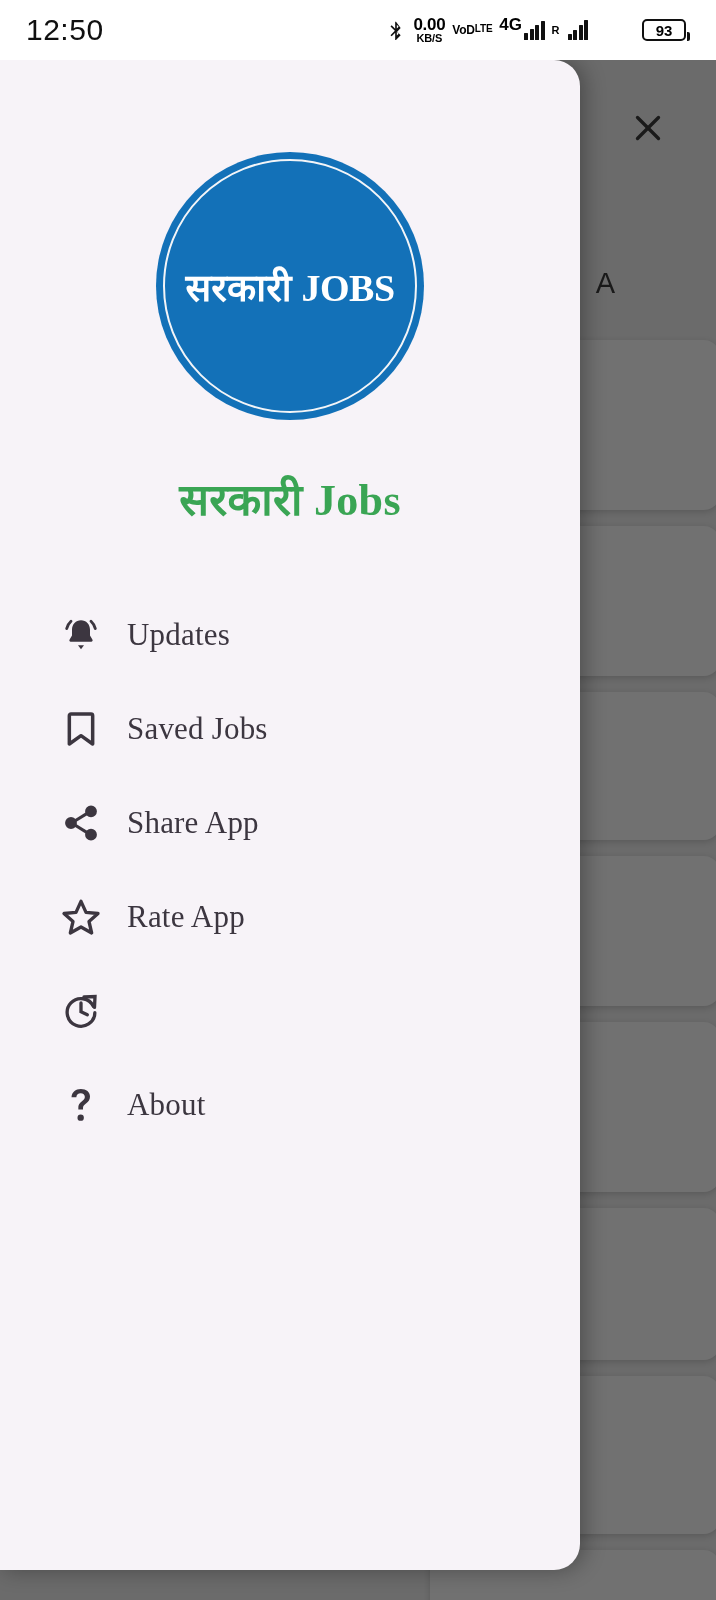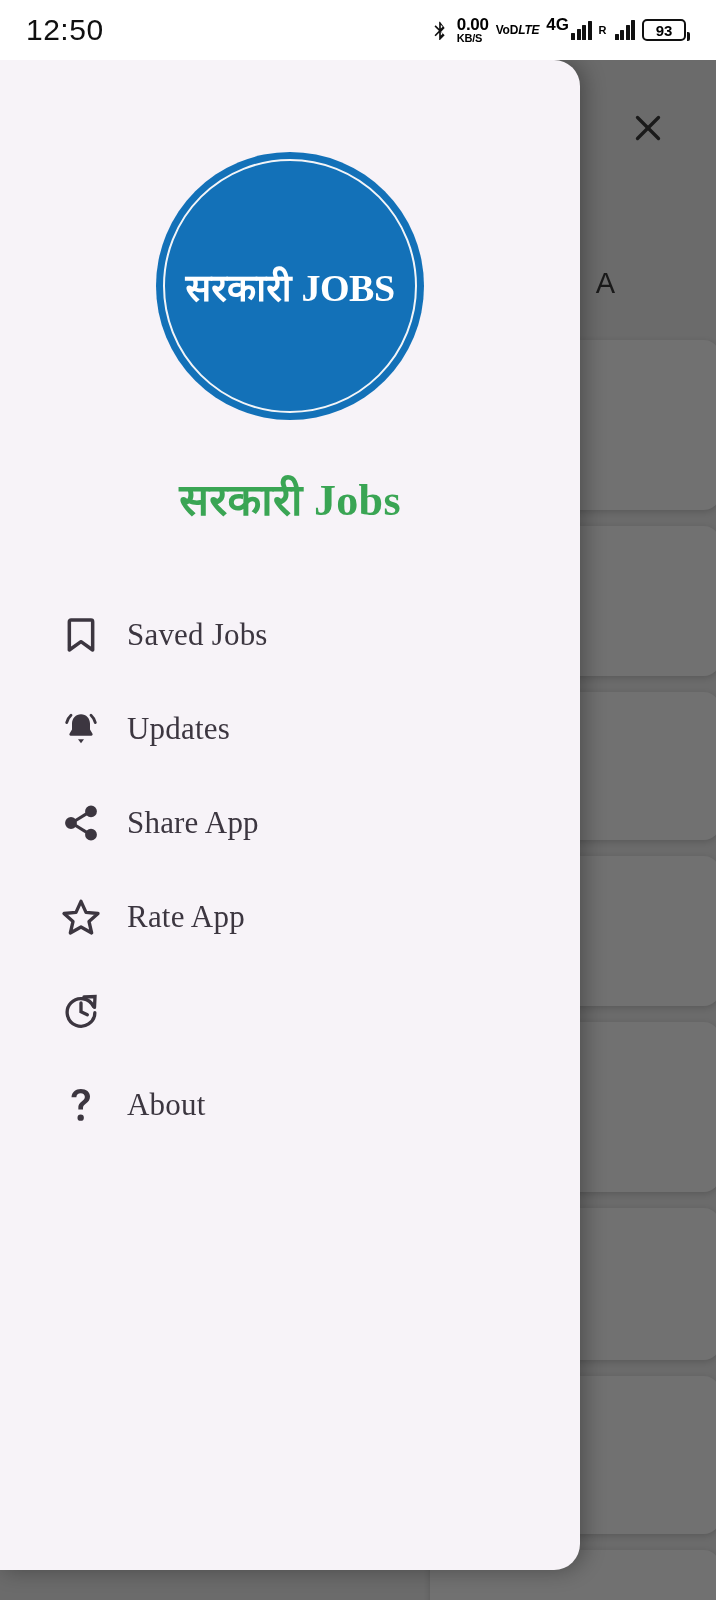--- a/index.html
+++ b/index.html
@@ -12,33 +12,33 @@
 
   
   #status-bar{
     position:absolute; top:0; left:0; width:716px; height:60px;
     background:#ffffff; display:flex; align-items:center;
     justify-content:space-between; padding:2px 26px; z-index:50;gap:24px;
   }
   #status-time{ font-size:30px; color:#101010; letter-spacing:.5px; }
   #status-right{ display:flex; align-items:center; gap:7px; }
   .sb-ico{ display:flex; align-items:center; color:#101010; }
-  #net-speed{ display:flex; flex-direction:column; align-items:flex-start; line-height:1; }
+  #net-speed{ display:flex; flex-direction:column; align-items:center; line-height:1; }
   #net-speed .v{ font-size:17px; font-weight:700; letter-spacing:-.3px;}
   #net-speed .u{ font-size:11px; font-weight:700; letter-spacing:-.2px;}
   #volte{ display:flex; flex-direction:row; align-items:flex-start; line-height:1;}
   #volte .a{ font-size:12px; font-weight:700; letter-spacing:-.2px;}
-  #volte .b{ font-size:12px; font-weight:700; letter-spacing:-.2px;font-style:italic;}
+  #volte .b{ font-size:10px; font-weight:700; letter-spacing:-.2px;}
   .bars{ display:flex; align-items:flex-end; gap:1.5px; height:20px;}
   .bars i{ display:block; width:4px; background:#101010; border-radius:.5px;}
   #g4{ display:flex; align-items:flex-end; gap:2px;}
   #g4 .lbl{ font-size:17px; font-weight:700; position:relative; top:-5px;}
   #roam{ font-size:11px; font-weight:700; margin-right:1px;}
   #battery{
-    display:flex; align-items:flex-end;
+    display:flex; align-items:flex-end;margin-left:47px;
   }
   #batt-body{
     border:2px solid #101010; border-radius:5px; height:22px; min-width:44px;
     display:flex; align-items:center; justify-content:center;
     font-size:15px; font-weight:600; padding:0 4px;
   }
   #batt-tip{ width:3px; height:9px; background:#101010; border-radius:0 2px 2px 0; margin-left:1px;}
 
   
   #app-behind{
@@ -210,41 +210,41 @@
         <span class="en">JOBS</span>
       </span>
     </div>
   </div>
 
   <div id="app-title">सरकारी Jobs</div>
 
   <nav id="menu">
       <div class="menu-item">
         <span class="menu-icon">
-          <svg viewBox="0 0 24 24" fill="none" stroke="currentColor" stroke-width="2.1" stroke-linejoin="round">
-            <path d="M6 3h12a1 1 0 0 1 1 1v17l-7-5-7 5V4a1 1 0 0 1 1-1z"></path>
-          </svg>
-        </span>
-        <span class="menu-label">Saved Jobs</span>
-      </div>
-      <div class="menu-item">
-        <span class="menu-icon">
           <svg viewBox="0 0 24 24" fill="currentColor">
             <path d="M12 3.2c-3.1 0-5.4 2.5-5.4 5.6v3.5l-1.5 2.6c-.3.5.1 1.1.7 1.1h12.4c.6 0 1-.6.7-1.1l-1.5-2.6V8.8c0-3.1-2.3-5.6-5.4-5.6z"></path>
             <path d="M10.2 18.2h3.6l-1.8 2.3z"></path>
             <g fill="none" stroke="currentColor" stroke-width="1.7" stroke-linecap="round">
               <path d="M3.4 8.2a8.9 8.9 0 0 1 2.6-4.4"></path>
               <path d="M20.6 8.2a8.9 8.9 0 0 0-2.6-4.4"></path>
             </g>
           </svg>
         </span>
         <span class="menu-label">Updates</span>
       </div>
       <div class="menu-item">
         <span class="menu-icon">
+          <svg viewBox="0 0 24 24" fill="none" stroke="currentColor" stroke-width="2.1" stroke-linejoin="round">
+            <path d="M6 3h12a1 1 0 0 1 1 1v17l-7-5-7 5V4a1 1 0 0 1 1-1z"></path>
+          </svg>
+        </span>
+        <span class="menu-label">Saved Jobs</span>
+      </div>
+      <div class="menu-item">
+        <span class="menu-icon">
           <svg viewBox="0 0 24 24" fill="none" stroke="currentColor" stroke-width="1.9">
             <circle cx="18" cy="5" r="2.6" fill="currentColor"></circle>
             <circle cx="6" cy="12" r="2.6" fill="currentColor"></circle>
             <circle cx="18" cy="19" r="2.6" fill="currentColor"></circle>
             <line x1="8.3" y1="10.8" x2="15.7" y2="6.2"></line>
             <line x1="8.3" y1="13.2" x2="15.7" y2="17.8"></line>
           </svg>
         </span>
         <span class="menu-label">Share App</span>
       </div>

